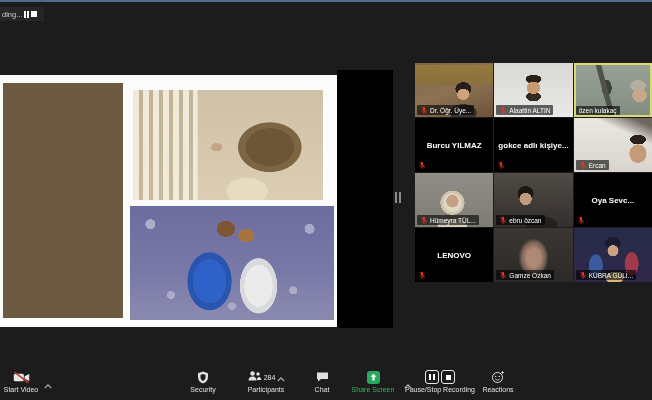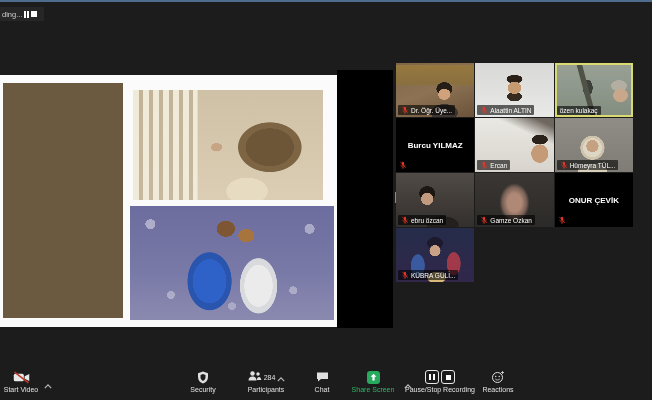--- a/index.html
+++ b/index.html
@@ -50,21 +50,21 @@
       radial-gradient(circle 4px at 20% 78%, rgba(225,225,238,.45) 0 100%, rgba(0,0,0,0) 101%),
       radial-gradient(circle 4px at 80% 74%, rgba(225,225,238,.45) 0 100%, rgba(0,0,0,0) 101%),
       radial-gradient(circle 4px at 50% 88%, rgba(225,225,238,.4) 0 100%, rgba(0,0,0,0) 101%),
       linear-gradient(180deg,#6c6c9e,#7a7aa8 60%,#8a8ab0);}
 
   
   .handle{position:absolute;left:395px;top:192px;display:flex;gap:2px;cursor:col-resize;}
   .handle i{display:block;width:2px;height:11px;background:#8a8a8a;}
 
   
-  .grid{position:absolute;left:396px;top:63px;width:237px;height:274px;display:grid;
+  .grid{position:absolute;left:415px;top:63px;width:237px;height:274px;display:grid;
         grid-template-columns:repeat(3,1fr);grid-template-rows:repeat(5,54px);gap:1px;}
   .tile{position:relative;background:#000;overflow:hidden;}
   .tile.active{box-shadow:inset 0 0 0 2px #d9db72;}
   .blk{display:flex;align-items:center;justify-content:center;}
   .blk-name{font-size:8px;font-weight:bold;color:#fff;text-align:center;padding:0 2px;}
   .pill{position:absolute;left:2px;bottom:2px;max-width:calc(100% - 6px);display:flex;
         align-items:center;gap:2px;background:rgba(0,0,0,.6);color:#fff;font-size:6.5px;
         padding:1px 3px;border-radius:1px;white-space:nowrap;overflow:hidden;}
   .mic-abs{position:absolute;left:3px;bottom:3px;}
   .micsvg{width:8px;height:8px;display:block;}
@@ -199,82 +199,104 @@
         <div class="blk-name">Burcu YILMAZ</div>
         <span class="mic-abs">
           <svg class="micsvg" viewBox="0 0 24 24">
             <path d="M12 2.5a3 3 0 0 1 3 3v5.5a3 3 0 0 1-6 0V5.5a3 3 0 0 1 3-3z" fill="#e8352b"></path>
             <path d="M5.5 11a6.5 6.5 0 0 0 13 0" stroke="#e8352b" stroke-width="1.8" fill="none"></path>
             <path d="M12 17.5v3.5 M8.5 21h7" stroke="#e8352b" stroke-width="1.8"></path>
             <path d="M4 2.5l16.5 18" stroke="#e8352b" stroke-width="2.2"></path>
           </svg>
         </span>
       </div>
-      <div class="tile vid v-bright">
-        <div class="pill">
-          <span>
-            <svg class="micsvg" viewBox="0 0 24 24">
-              <path d="M12 2.5a3 3 0 0 1 3 3v5.5a3 3 0 0 1-6 0V5.5a3 3 0 0 1 3-3z" fill="#e8352b"></path>
-              <path d="M5.5 11a6.5 6.5 0 0 0 13 0" stroke="#e8352b" stroke-width="1.8" fill="none"></path>
-              <path d="M12 17.5v3.5 M8.5 21h7" stroke="#e8352b" stroke-width="1.8"></path>
-              <path d="M4 2.5l16.5 18" stroke="#e8352b" stroke-width="2.2"></path>
-            </svg>
-          </span>
-          <span>Ercan</span>
-        </div>
-      </div>
-      <div class="tile vid v-scarf">
-        <div class="pill">
-          <span>
-            <svg class="micsvg" viewBox="0 0 24 24">
-              <path d="M12 2.5a3 3 0 0 1 3 3v5.5a3 3 0 0 1-6 0V5.5a3 3 0 0 1 3-3z" fill="#e8352b"></path>
-              <path d="M5.5 11a6.5 6.5 0 0 0 13 0" stroke="#e8352b" stroke-width="1.8" fill="none"></path>
-              <path d="M12 17.5v3.5 M8.5 21h7" stroke="#e8352b" stroke-width="1.8"></path>
-              <path d="M4 2.5l16.5 18" stroke="#e8352b" stroke-width="2.2"></path>
-            </svg>
-          </span>
-          <span>Hümeyra TÜL...</span>
-        </div>
-      </div>
-      <div class="tile vid v-darkroom">
-        <div class="pill">
-          <span>
-            <svg class="micsvg" viewBox="0 0 24 24">
-              <path d="M12 2.5a3 3 0 0 1 3 3v5.5a3 3 0 0 1-6 0V5.5a3 3 0 0 1 3-3z" fill="#e8352b"></path>
-              <path d="M5.5 11a6.5 6.5 0 0 0 13 0" stroke="#e8352b" stroke-width="1.8" fill="none"></path>
-              <path d="M12 17.5v3.5 M8.5 21h7" stroke="#e8352b" stroke-width="1.8"></path>
-              <path d="M4 2.5l16.5 18" stroke="#e8352b" stroke-width="2.2"></path>
-            </svg>
-          </span>
-          <span>ebru özcan</span>
-        </div>
-      </div>
-      <div class="tile vid v-blur">
-        <div class="pill">
-          <span>
-            <svg class="micsvg" viewBox="0 0 24 24">
-              <path d="M12 2.5a3 3 0 0 1 3 3v5.5a3 3 0 0 1-6 0V5.5a3 3 0 0 1 3-3z" fill="#e8352b"></path>
-              <path d="M5.5 11a6.5 6.5 0 0 0 13 0" stroke="#e8352b" stroke-width="1.8" fill="none"></path>
-              <path d="M12 17.5v3.5 M8.5 21h7" stroke="#e8352b" stroke-width="1.8"></path>
-              <path d="M4 2.5l16.5 18" stroke="#e8352b" stroke-width="2.2"></path>
-            </svg>
-          </span>
-          <span>Gamze Ozkan</span>
-        </div>
-      </div>
       <div class="tile blk">
-        <div class="blk-name">ONUR ÇEVİK</div>
+        <div class="blk-name">gokce adlı kişiye...</div>
         <span class="mic-abs">
           <svg class="micsvg" viewBox="0 0 24 24">
             <path d="M12 2.5a3 3 0 0 1 3 3v5.5a3 3 0 0 1-6 0V5.5a3 3 0 0 1 3-3z" fill="#e8352b"></path>
             <path d="M5.5 11a6.5 6.5 0 0 0 13 0" stroke="#e8352b" stroke-width="1.8" fill="none"></path>
             <path d="M12 17.5v3.5 M8.5 21h7" stroke="#e8352b" stroke-width="1.8"></path>
             <path d="M4 2.5l16.5 18" stroke="#e8352b" stroke-width="2.2"></path>
           </svg>
         </span>
+      </div>
+      <div class="tile vid v-bright">
+        <div class="pill">
+          <span>
+            <svg class="micsvg" viewBox="0 0 24 24">
+              <path d="M12 2.5a3 3 0 0 1 3 3v5.5a3 3 0 0 1-6 0V5.5a3 3 0 0 1 3-3z" fill="#e8352b"></path>
+              <path d="M5.5 11a6.5 6.5 0 0 0 13 0" stroke="#e8352b" stroke-width="1.8" fill="none"></path>
+              <path d="M12 17.5v3.5 M8.5 21h7" stroke="#e8352b" stroke-width="1.8"></path>
+              <path d="M4 2.5l16.5 18" stroke="#e8352b" stroke-width="2.2"></path>
+            </svg>
+          </span>
+          <span>Ercan</span>
+        </div>
+      </div>
+      <div class="tile vid v-scarf">
+        <div class="pill">
+          <span>
+            <svg class="micsvg" viewBox="0 0 24 24">
+              <path d="M12 2.5a3 3 0 0 1 3 3v5.5a3 3 0 0 1-6 0V5.5a3 3 0 0 1 3-3z" fill="#e8352b"></path>
+              <path d="M5.5 11a6.5 6.5 0 0 0 13 0" stroke="#e8352b" stroke-width="1.8" fill="none"></path>
+              <path d="M12 17.5v3.5 M8.5 21h7" stroke="#e8352b" stroke-width="1.8"></path>
+              <path d="M4 2.5l16.5 18" stroke="#e8352b" stroke-width="2.2"></path>
+            </svg>
+          </span>
+          <span>Hümeyra TÜL...</span>
+        </div>
+      </div>
+      <div class="tile vid v-darkroom">
+        <div class="pill">
+          <span>
+            <svg class="micsvg" viewBox="0 0 24 24">
+              <path d="M12 2.5a3 3 0 0 1 3 3v5.5a3 3 0 0 1-6 0V5.5a3 3 0 0 1 3-3z" fill="#e8352b"></path>
+              <path d="M5.5 11a6.5 6.5 0 0 0 13 0" stroke="#e8352b" stroke-width="1.8" fill="none"></path>
+              <path d="M12 17.5v3.5 M8.5 21h7" stroke="#e8352b" stroke-width="1.8"></path>
+              <path d="M4 2.5l16.5 18" stroke="#e8352b" stroke-width="2.2"></path>
+            </svg>
+          </span>
+          <span>ebru özcan</span>
+        </div>
+      </div>
+      <div class="tile blk">
+        <div class="blk-name">Oya Sevc...</div>
+        <span class="mic-abs">
+          <svg class="micsvg" viewBox="0 0 24 24">
+            <path d="M12 2.5a3 3 0 0 1 3 3v5.5a3 3 0 0 1-6 0V5.5a3 3 0 0 1 3-3z" fill="#e8352b"></path>
+            <path d="M5.5 11a6.5 6.5 0 0 0 13 0" stroke="#e8352b" stroke-width="1.8" fill="none"></path>
+            <path d="M12 17.5v3.5 M8.5 21h7" stroke="#e8352b" stroke-width="1.8"></path>
+            <path d="M4 2.5l16.5 18" stroke="#e8352b" stroke-width="2.2"></path>
+          </svg>
+        </span>
+      </div>
+      <div class="tile blk">
+        <div class="blk-name">LENOVO</div>
+        <span class="mic-abs">
+          <svg class="micsvg" viewBox="0 0 24 24">
+            <path d="M12 2.5a3 3 0 0 1 3 3v5.5a3 3 0 0 1-6 0V5.5a3 3 0 0 1 3-3z" fill="#e8352b"></path>
+            <path d="M5.5 11a6.5 6.5 0 0 0 13 0" stroke="#e8352b" stroke-width="1.8" fill="none"></path>
+            <path d="M12 17.5v3.5 M8.5 21h7" stroke="#e8352b" stroke-width="1.8"></path>
+            <path d="M4 2.5l16.5 18" stroke="#e8352b" stroke-width="2.2"></path>
+          </svg>
+        </span>
+      </div>
+      <div class="tile vid v-blur">
+        <div class="pill">
+          <span>
+            <svg class="micsvg" viewBox="0 0 24 24">
+              <path d="M12 2.5a3 3 0 0 1 3 3v5.5a3 3 0 0 1-6 0V5.5a3 3 0 0 1 3-3z" fill="#e8352b"></path>
+              <path d="M5.5 11a6.5 6.5 0 0 0 13 0" stroke="#e8352b" stroke-width="1.8" fill="none"></path>
+              <path d="M12 17.5v3.5 M8.5 21h7" stroke="#e8352b" stroke-width="1.8"></path>
+              <path d="M4 2.5l16.5 18" stroke="#e8352b" stroke-width="2.2"></path>
+            </svg>
+          </span>
+          <span>Gamze Ozkan</span>
+        </div>
       </div>
       <div class="tile vid v-colorful">
         <div class="pill">
           <span>
             <svg class="micsvg" viewBox="0 0 24 24">
               <path d="M12 2.5a3 3 0 0 1 3 3v5.5a3 3 0 0 1-6 0V5.5a3 3 0 0 1 3-3z" fill="#e8352b"></path>
               <path d="M5.5 11a6.5 6.5 0 0 0 13 0" stroke="#e8352b" stroke-width="1.8" fill="none"></path>
               <path d="M12 17.5v3.5 M8.5 21h7" stroke="#e8352b" stroke-width="1.8"></path>
               <path d="M4 2.5l16.5 18" stroke="#e8352b" stroke-width="2.2"></path>
             </svg>

